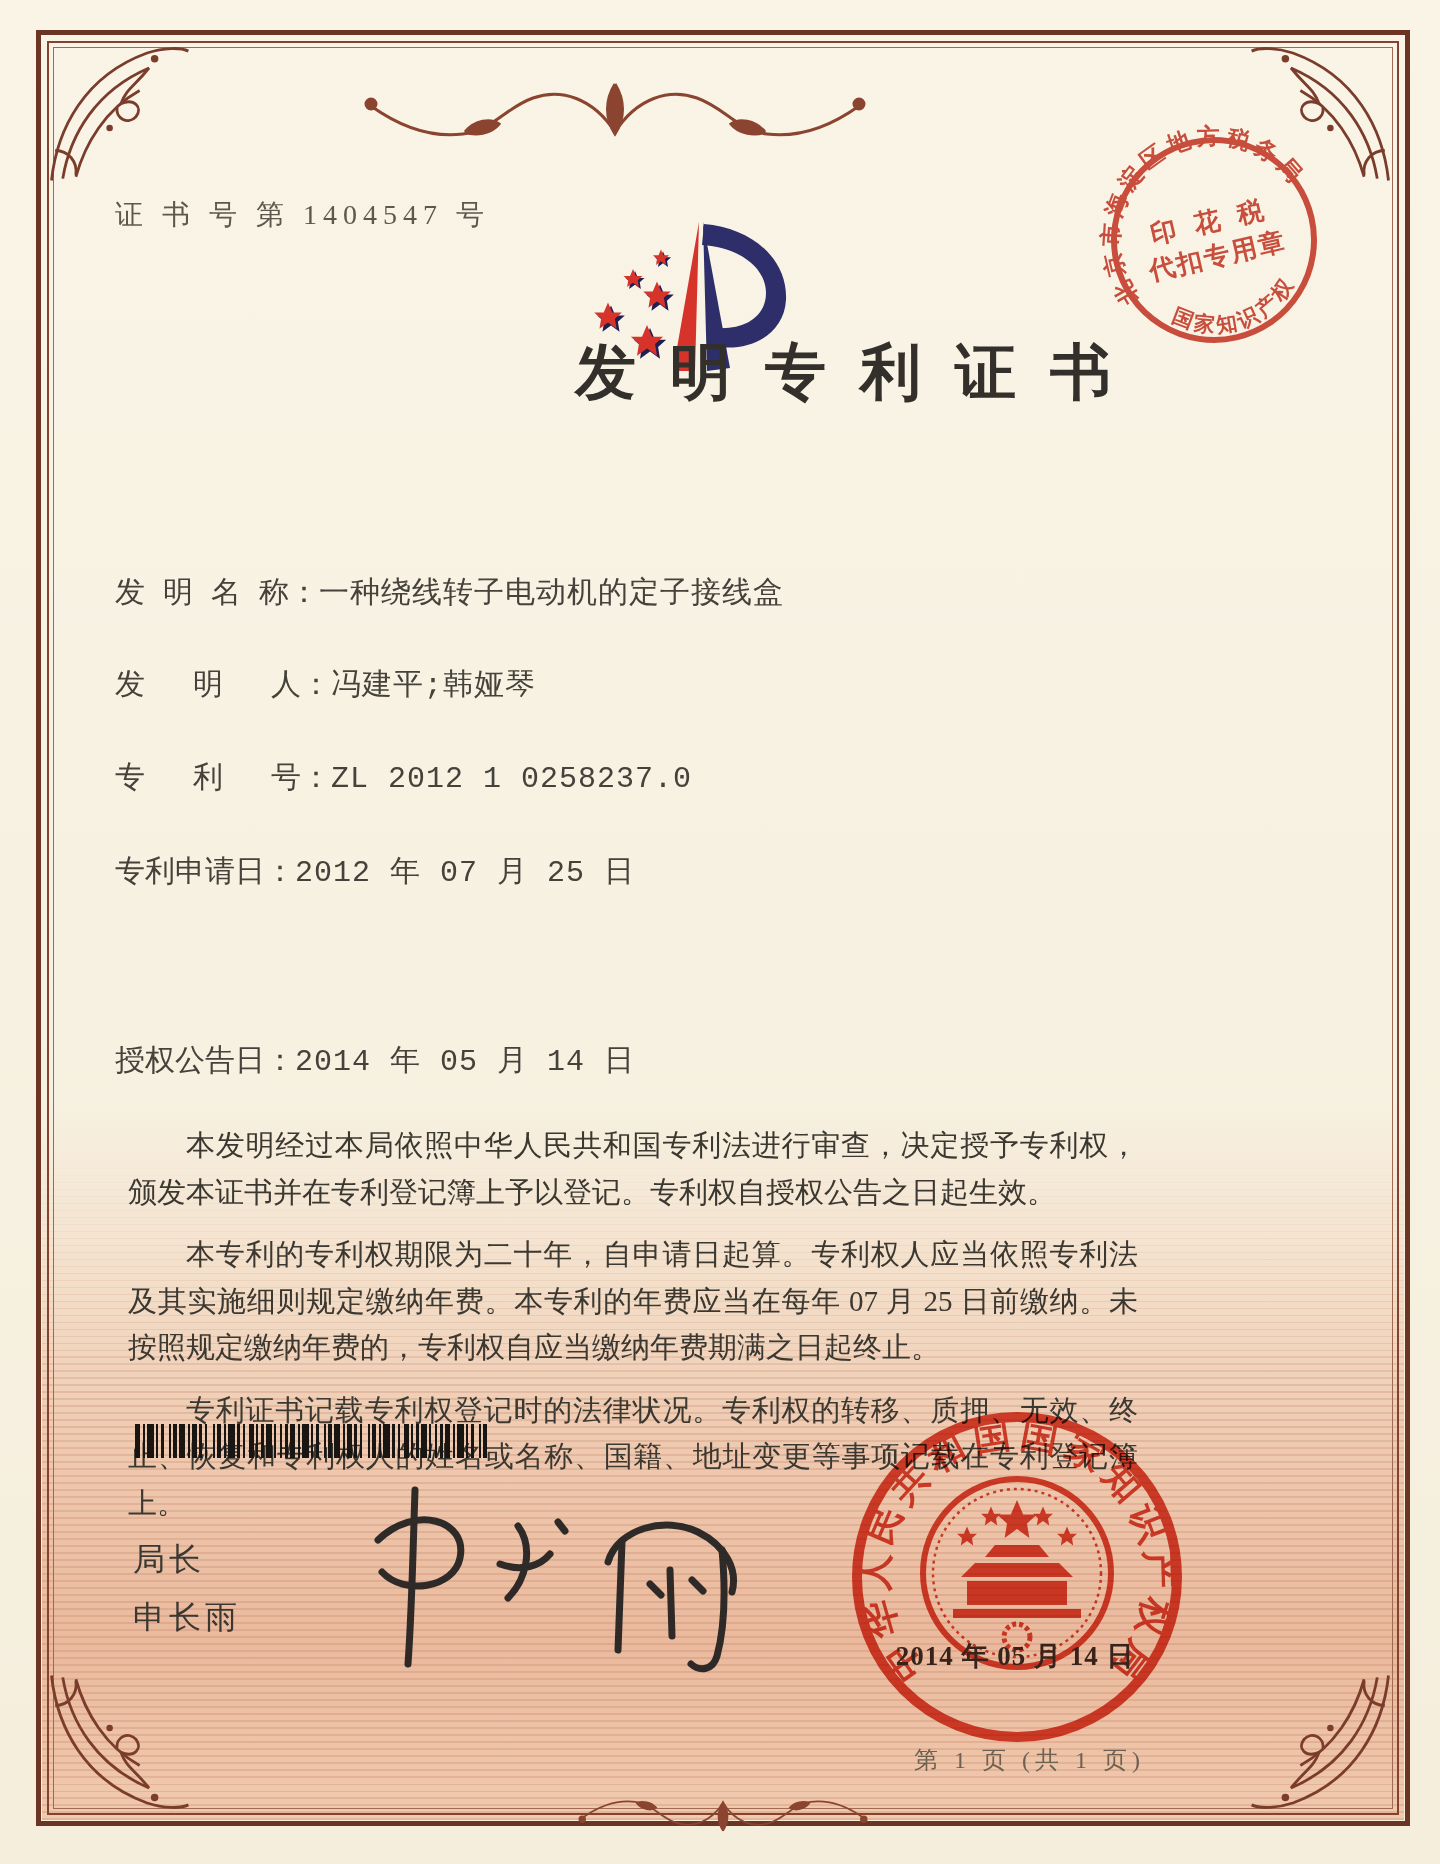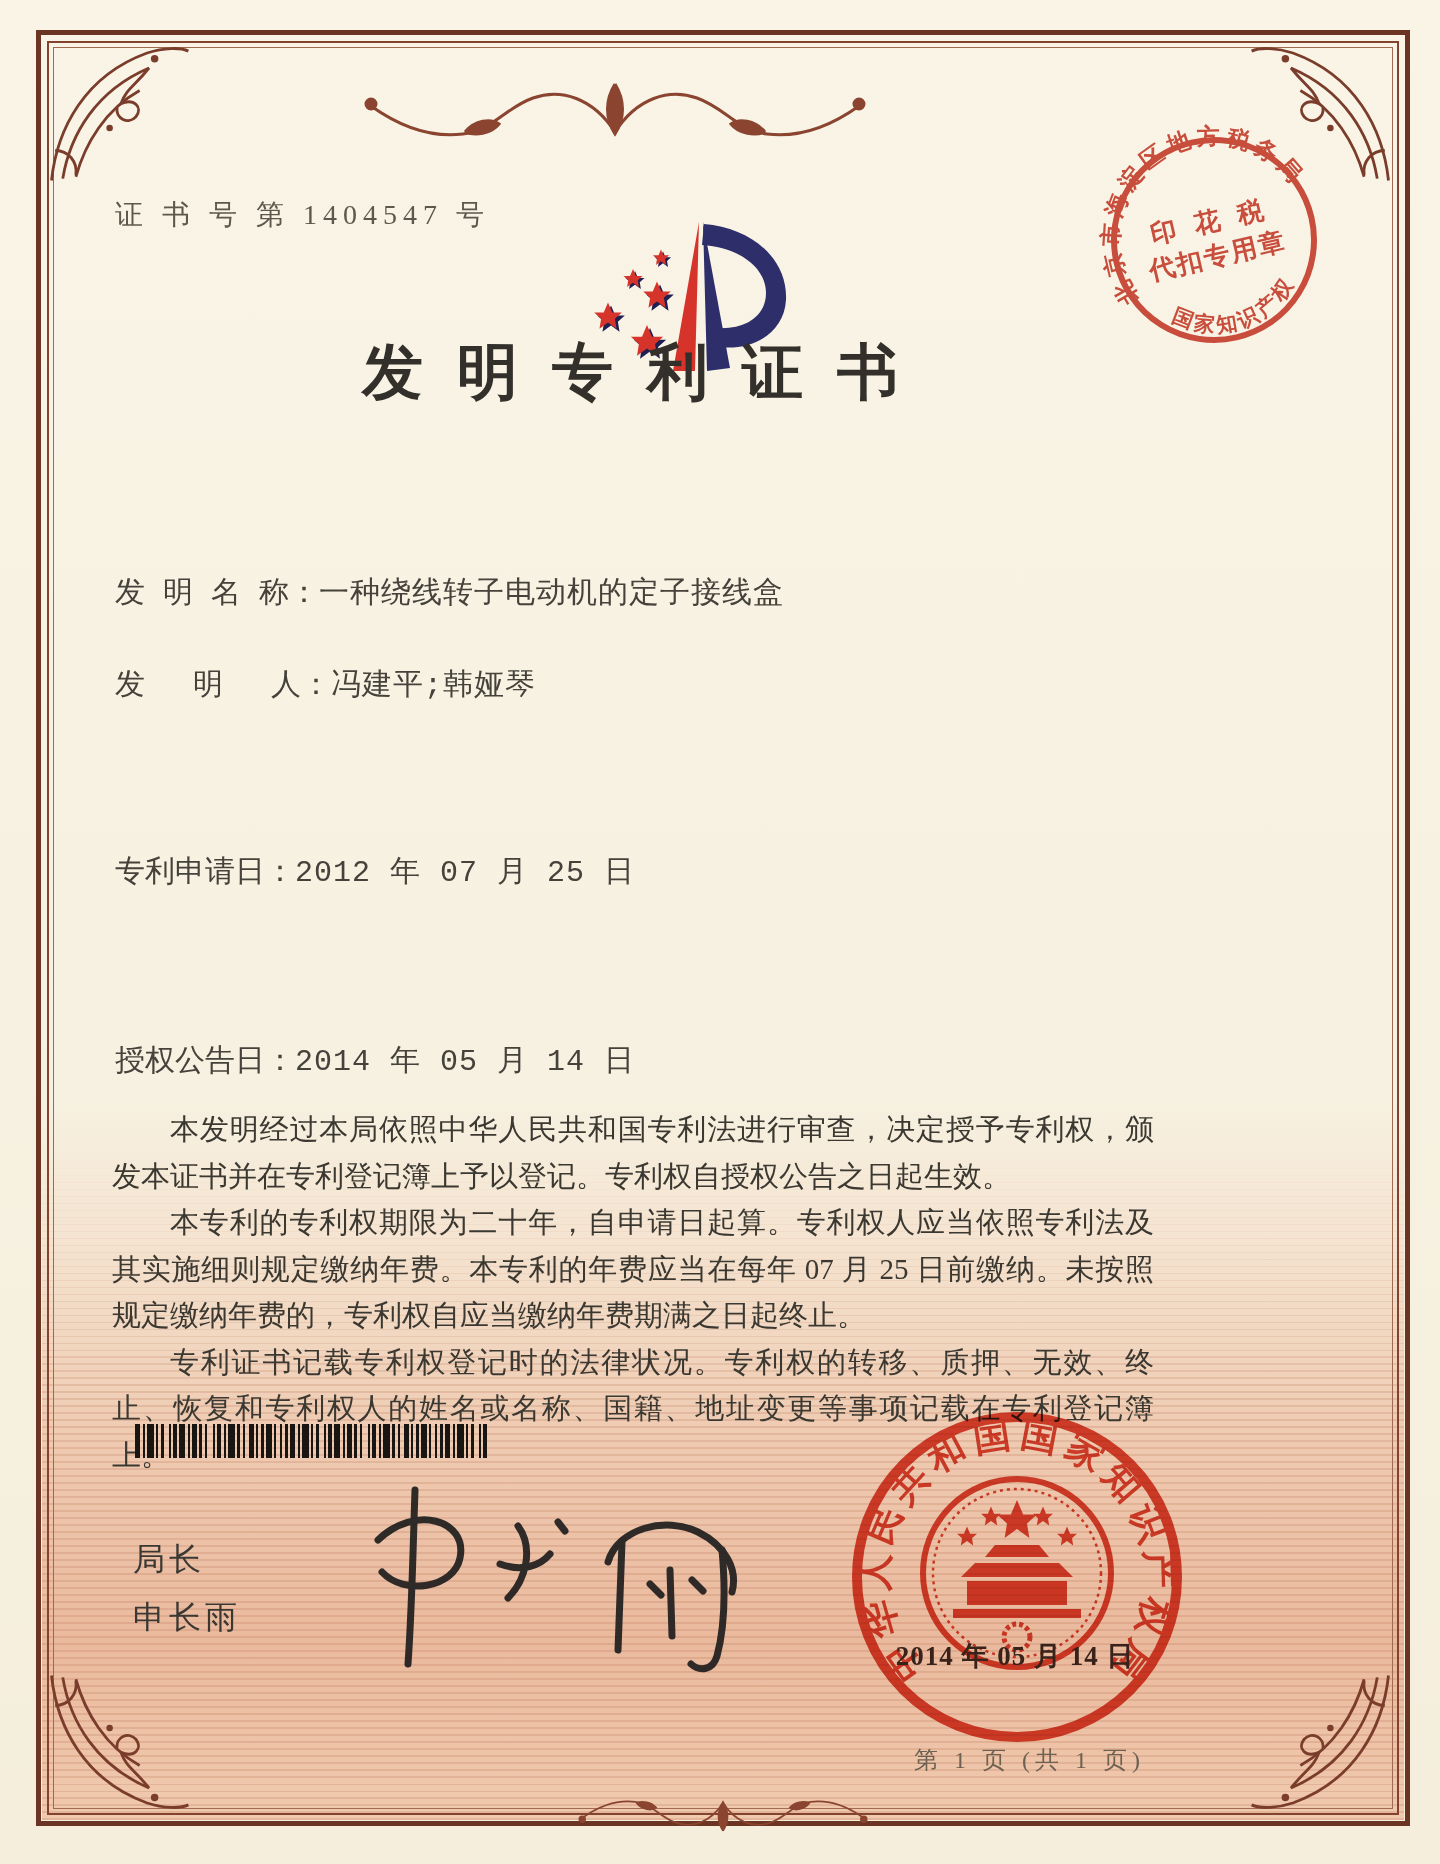--- a/index.html
+++ b/index.html
@@ -15,27 +15,27 @@
         background:repeating-linear-gradient(0deg,rgba(167,88,56,.17) 0 1.5px,rgba(0,0,0,0) 1.5px 7px);
         -webkit-mask-image:linear-gradient(180deg,transparent 0%,#000 35%);
         mask-image:linear-gradient(180deg,transparent 0%,#000 35%);}
   
   .frame-outer{left:36px;top:30px;right:30px;bottom:38px;border:5px solid #6b3423;z-index:2;}
   .frame-inner{left:47px;top:41px;right:41px;bottom:49px;border:2px solid #83432f;z-index:2;}
   .frame-inner2{left:53px;top:47px;right:47px;bottom:55px;border:1px solid #a06a52;z-index:2;}
   .orn{z-index:3;}
   
   .certno{left:115px;top:196px;font-size:28px;letter-spacing:6px;color:#5d584d;z-index:4;}
-  .title{left:115px;top:332px;width:1030px;text-align:center;font-size:61px;font-weight:bold;
+  .title{left:115px;top:332px;width:1030px;text-align:right;font-size:61px;font-weight:bold;
          letter-spacing:34px;text-indent:34px;color:#33302b;z-index:4;}
   .field{left:115px;font-size:30px;color:#45423b;z-index:4;white-space:pre;font-family:Liberation Mono, monospace;}
   .flabel{display:inline-block;min-width:172px;white-space:pre;}
   .fvalue{white-space:pre;letter-spacing:1px;}
   .body-text{left:112px;top:1106px;width:1042px;z-index:4;}
-  .body-text p{margin:0;font-size:29px;line-height:46.5px;text-align:justify;text-indent:58px;color:#3b3831;}
+  .body-text p{margin:16px;font-size:29px;line-height:46.5px;text-align:justify;text-indent:58px;color:#3b3831;}
   .director{left:133px;font-size:32px;letter-spacing:4px;color:#3b3833;z-index:4;}
   .sealdate{left:855px;top:1638px;width:320px;text-align:center;font-size:27px;letter-spacing:1px;
             color:#38221a;z-index:6;font-weight:bold;}
   .footer{left:115px;top:1744px;width:1030px;text-align:right;font-size:24px;letter-spacing:5px;
           color:#6e6152;z-index:4;}
   .stamp-tax{left:1099px;top:125px;z-index:4;transform:rotate(-13deg);opacity:.92;}
   .logo{left:495px;top:160px;z-index:4;}
   .barcode{left:133px;top:1424px;z-index:4;}
   .signature{left:320px;top:1478px;z-index:5;}
   .seal-big{left:845px;top:1405px;z-index:5;mix-blend-mode:multiply;opacity:.95;}
@@ -131,20 +131,21 @@
       <use href="#star" transform="translate(113,157) scale(1.45)" fill="#d6342b"></use>
       <use href="#star" transform="translate(155,185) scale(1.7)" fill="#1f1f52"></use>
       <use href="#star" transform="translate(152,182) scale(1.7)" fill="#d6342b"></use>
     </g>
   </svg>
 
   <div class="abs title">发明专利证书</div>
 
   <div class="abs field" style="top:572px"><span class="flabel">发 明 名 称：</span><span class="fvalue">一种绕线转子电动机的定子接线盒</span></div>
   <div class="abs field" style="top:664px"><span class="flabel">发　 明　 人：</span><span class="fvalue">冯建平;韩娅琴</span></div>
+  <div class="abs field" style="top:757px"><span class="flabel">专　 利　 号：</span><span class="fvalue">ZL 2012 1 0258237.0</span></div>
   <div class="abs field" style="top:851px"><span class="flabel">专利申请日：</span><span class="fvalue">2012 年 07 月 25 日</span></div>
   <div class="abs field" style="top:1040px"><span class="flabel">授权公告日：</span><span class="fvalue">2014 年 05 月 14 日</span></div>
 
   <div class="abs body-text">
     <p>本发明经过本局依照中华人民共和国专利法进行审查，决定授予专利权，颁发本证书并在专利登记簿上予以登记。专利权自授权公告之日起生效。</p>
     <p>本专利的专利权期限为二十年，自申请日起算。专利权人应当依照专利法及其实施细则规定缴纳年费。本专利的年费应当在每年 07 月 25 日前缴纳。未按照规定缴纳年费的，专利权自应当缴纳年费期满之日起终止。</p>
     <p>专利证书记载专利权登记时的法律状况。专利权的转移、质押、无效、终止、恢复和专利权人的姓名或名称、国籍、地址变更等事项记载在专利登记簿上。</p>
   </div>
 
   <svg class="abs barcode" width="356" height="34">

